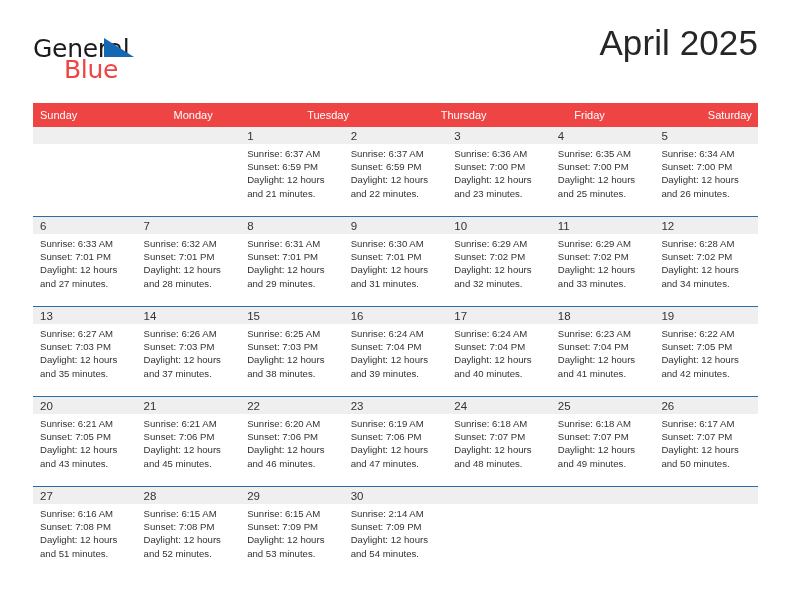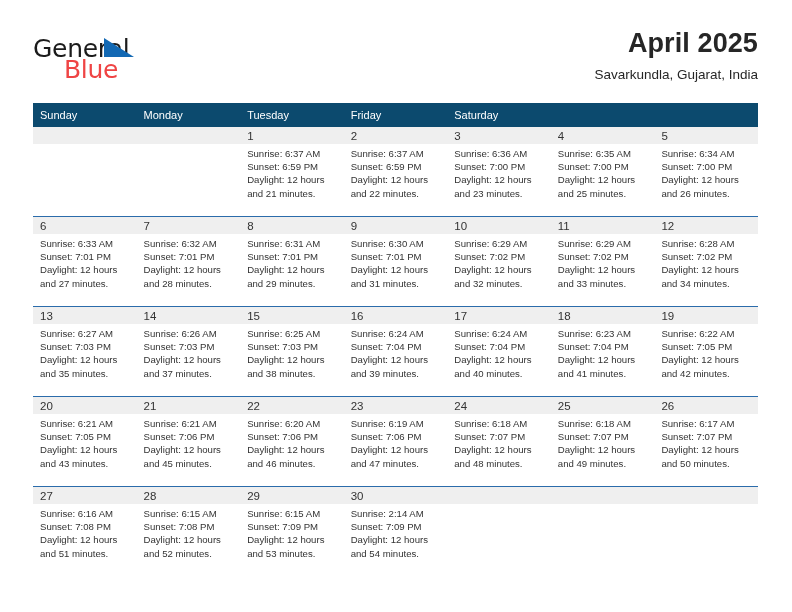--- a/index.html
+++ b/index.html
@@ -62,23 +62,23 @@
     font-family: "DejaVu Sans", sans-serif;
     font-weight: 400;
   }
   .title-wrap {
     position: absolute;
     right: 0;
     top: 0;
     text-align: right;
   }
   .cal-title {
-    font-size: 27px;
+    font-size: 35px;
     color: #262626;
-    font-weight: 700;
+    font-weight: 400;
     line-height: 34px;
     letter-spacing: 0.1px;
   }
   .cal-subtitle {
     margin-top: 6px;
     font-size: 13.5px;
     color: #262626;
     font-weight: 400;
     line-height: 17px;
   }
@@ -88,21 +88,22 @@
     position: absolute;
     left: 33px;
     top: 103px;
     width: 725px;
   }
   .cal-row {
     display: flex;
     width: 100%;
   }
   .cal-head {
-    background: #0c4a6e;
+    background: #ef4444;
+    gap: 30px;
   }
   .cal-head .cell {
     padding: 5px 0 5px 7px;
     font-size: 11px;
     color: #ffffff;
     line-height: 14px;
   }
   .cell {
     width: 103.57px;
     flex: 0 0 103.57px;
@@ -143,30 +144,30 @@
   <div class="header">
 
     <div class="logo">
       <span class="logo-general">General</span>
       <span class="logo-tri"></span>
       <span class="logo-blue">Blue</span>
     </div>
 
     <div class="title-wrap">
       <div class="cal-title">April 2025</div>
-      <div class="cal-subtitle">Savarkundla, Gujarat, India</div>
     </div>
 
   </div>
 
   <div class="calendar">
     <div class="cal-row cal-head" id="weekday-row">
         <div class="cell">Sunday</div>
         <div class="cell">Monday</div>
         <div class="cell">Tuesday</div>
+        <div class="cell">Thursday</div>
         <div class="cell">Friday</div>
         <div class="cell">Saturday</div>
       </div>
     <div id="weeks-container">
         <div class="cal-row week">
           <div class="cell day blank">
             <div class="day-num"></div>
           </div>
           <div class="cell day blank">
             <div class="day-num"></div>

